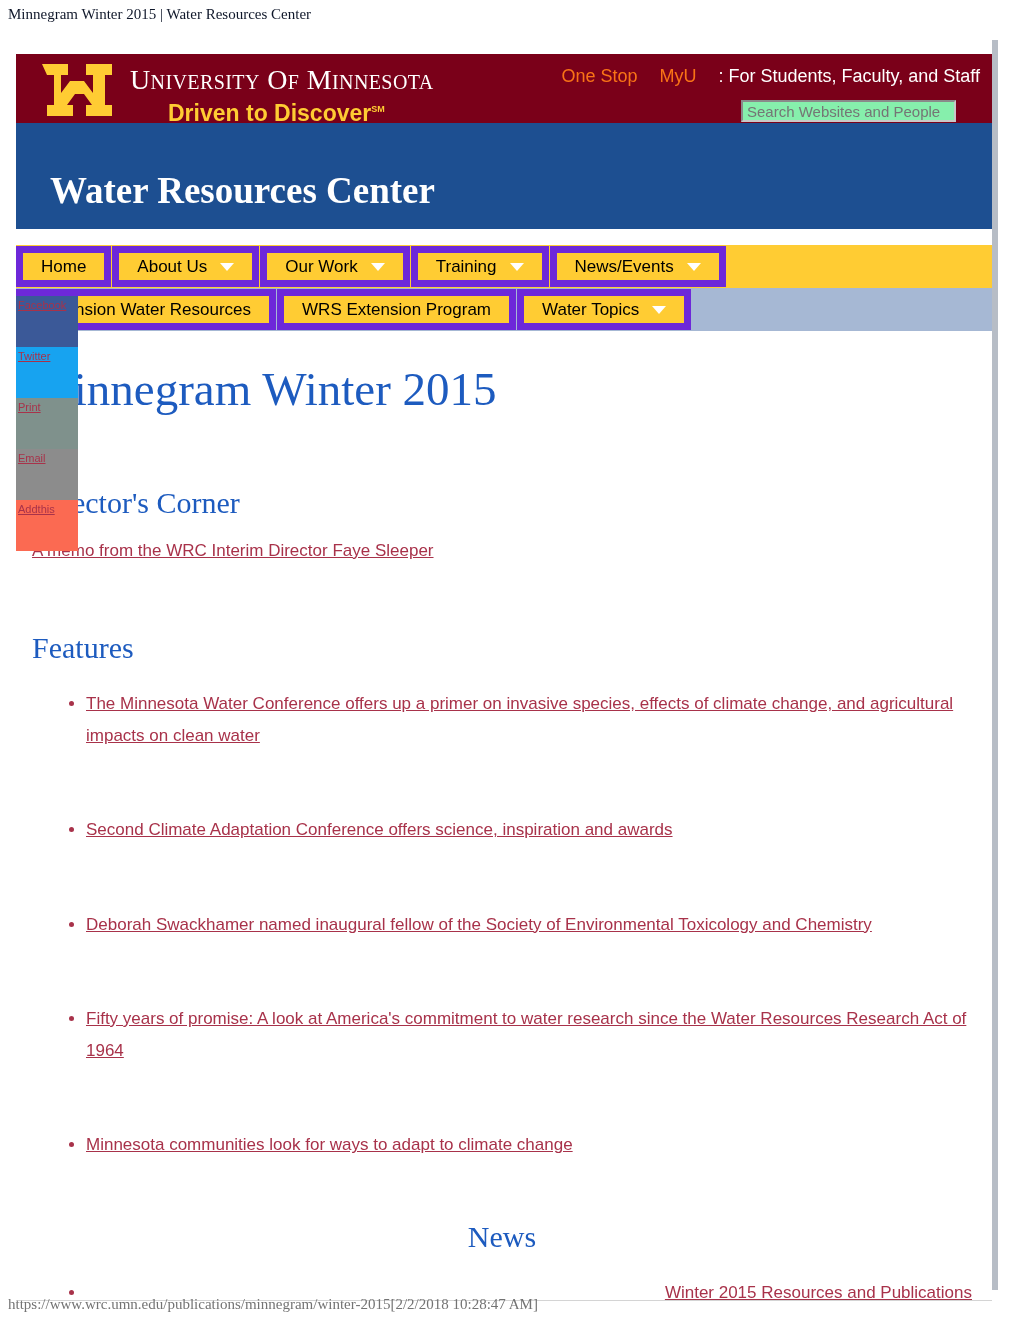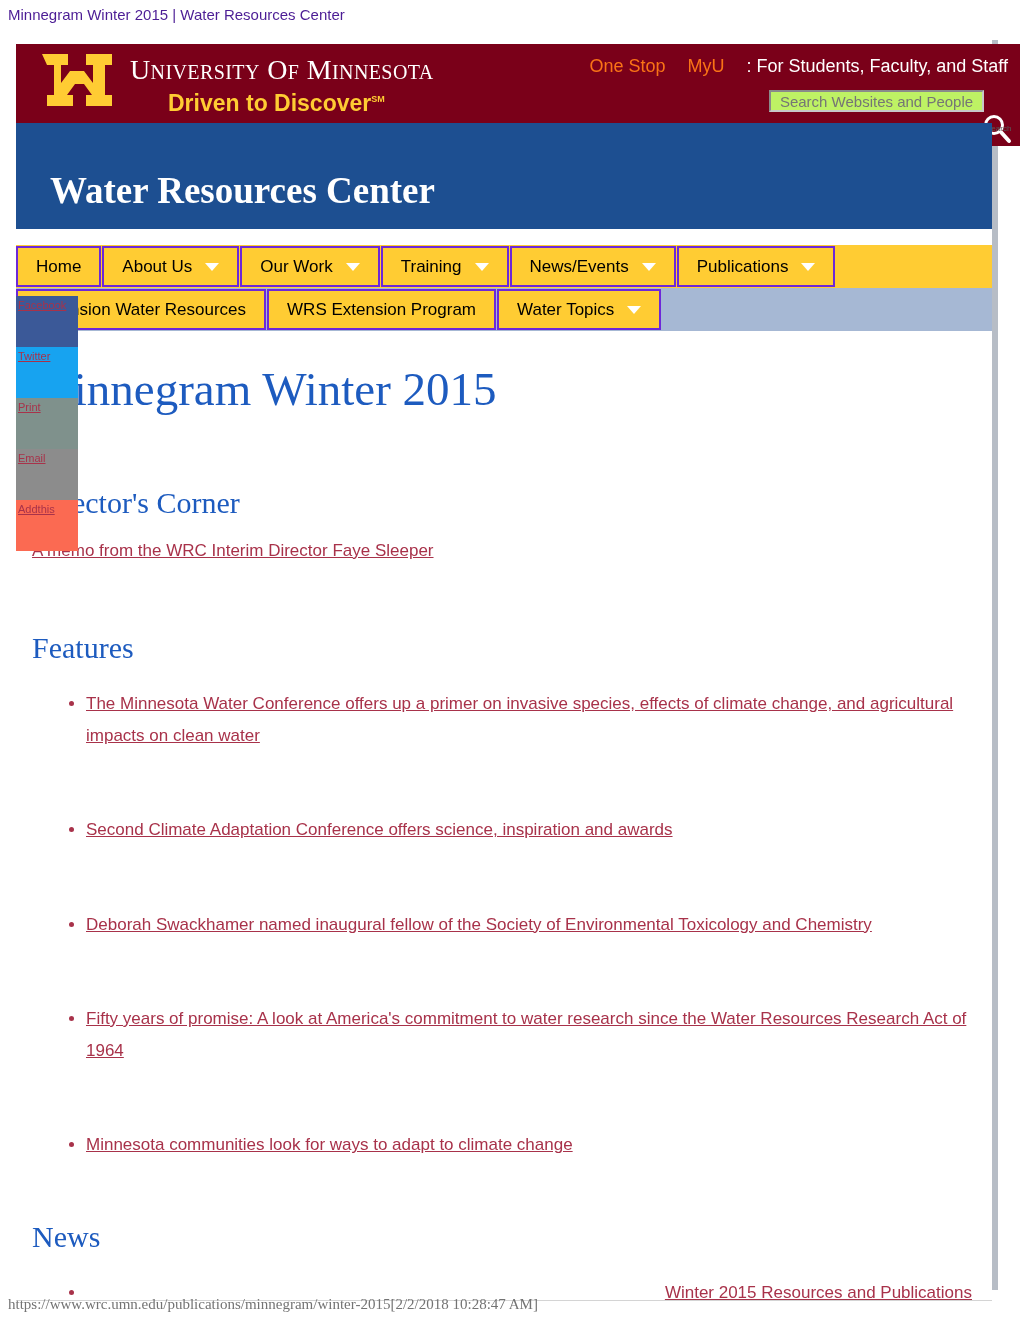--- a/index.html
+++ b/index.html
@@ -14,47 +14,46 @@
     position: relative;
     font-family: "Liberation Serif", serif;
     overflow: hidden;
   }
 
   
   .print-header {
     position: absolute;
     left: 8px;
     top: 6px;
-    font-family: Liberation Sans, sans-serif;
+    font-family: Liberation Serif, serif;
     font-size: 15px;
-    color: #4c1d95;
+    color: #0f172a;
     white-space: nowrap;
   }
 
   
   .page {
     position: absolute;
     left: 16px;
     top: 40px;
     width: 982px;
     height: 1250px;
     border-right: 6px solid #b7bdc6;
     box-sizing: border-box;
     background: #ffffff;
   }
 
   
   .umn-band {
     position: absolute;
     left: 0;
-    top: 4px;
+    top: 14px;
     width: 976px;
     height: 102px;
     background: #7a0019;
-    padding-left: 28px;
   }
   .umn-logo-wrap {
     position: absolute;
     left: 22px;
     top: 8px;
     display: flex;
     align-items: center;
   }
   .umn-m {
     width: 78px;
@@ -114,23 +113,22 @@
   .search-input {
     width: 215px;
     height: 22px;
     font-family: "Liberation Sans", sans-serif;
     font-size: 15px;
     color: #555555;
     padding: 1px 4px;
     border: 2px solid #c8c8c8;
     border-top-color: #8a8a8a;
     border-left-color: #8a8a8a;
-    background: #bef264;
+    background: #86efac;
     box-sizing: border-box;
-    text-align: center;
   }
   .search-btn {
     position: absolute;
     right: 6px;
     top: 68px;
     width: 34px;
     height: 34px;
     background: transparent;
     border: none;
     padding: 0;
@@ -179,21 +177,21 @@
     height: 43px;
   }
   .nav-row.row1 { background: #ffcc33; }
   .nav-row.row2 { background: #a6b8d4; }
   .nav-item {
     position: relative;
     display: flex;
     align-items: center;
     justify-content: center;
     background: #ffcc33;
-    border: 2px solid #6d28d9;
+    border: 7px solid #6d28d9;
     margin: 1px 1px 1px 0;
     padding: 0 18px;
     font-family: "Liberation Sans", sans-serif;
     font-size: 17px;
     color: #000000;
     white-space: nowrap;
     box-sizing: border-box;
     cursor: pointer;
   }
   .nav-item .caret {
@@ -254,21 +252,21 @@
     line-height: 1.1;
   }
   h2.section-heading {
     margin: 70px 0 0 0;
     font-family: "Liberation Serif", serif;
     font-size: 30px;
     font-weight: normal;
     color: #1d5bbf;
     line-height: 1.1;
   }
-  h2.section-heading.tight { margin-top: 58px; }
+  h2.section-heading.tight { margin-top: 58px; text-align: center; }
   .memo-line {
     margin: 22px 0 0 0;
     font-family: "Liberation Sans", sans-serif;
     font-size: 17px;
   }
   a.link {
     color: #a8324a;
     text-decoration: underline;
   }
   ul.link-list {
@@ -357,24 +355,20 @@
       <div class="nav-item">
           <span>Our Work</span>
           <i class="caret"></i>
         </div>
       <div class="nav-item">
           <span>Training</span>
           <i class="caret"></i>
         </div>
       <div class="nav-item">
           <span>News/Events</span>
-          <i class="caret"></i>
-        </div>
-      <div class="nav-item">
-          <span>Publications</span>
           <i class="caret"></i>
         </div>
     </div>
     <div class="nav-row row2">
       <div class="nav-item">
           <span>Extension Water Resources</span>
         </div>
       <div class="nav-item">
           <span>WRS Extension Program</span>
         </div>

